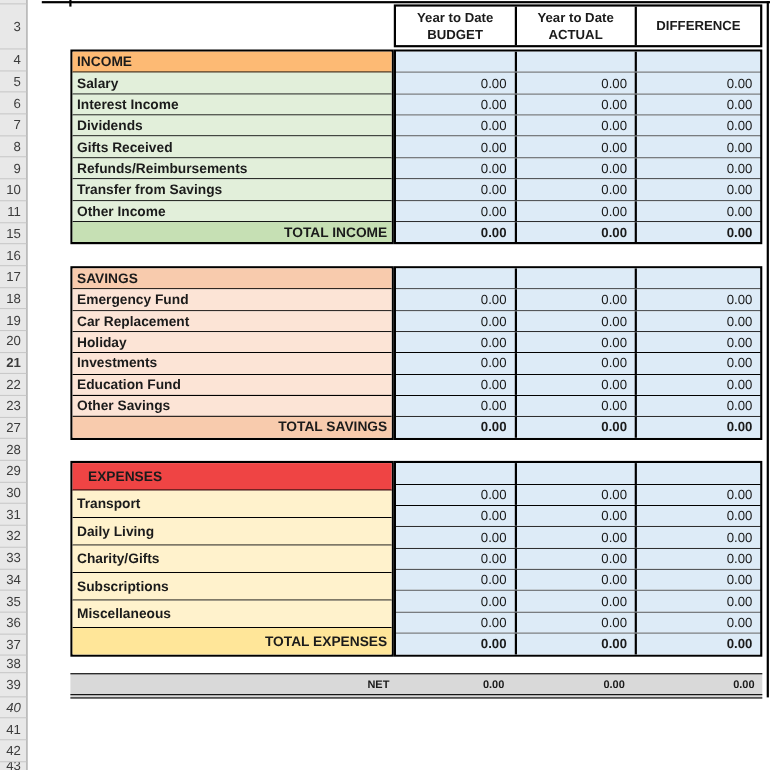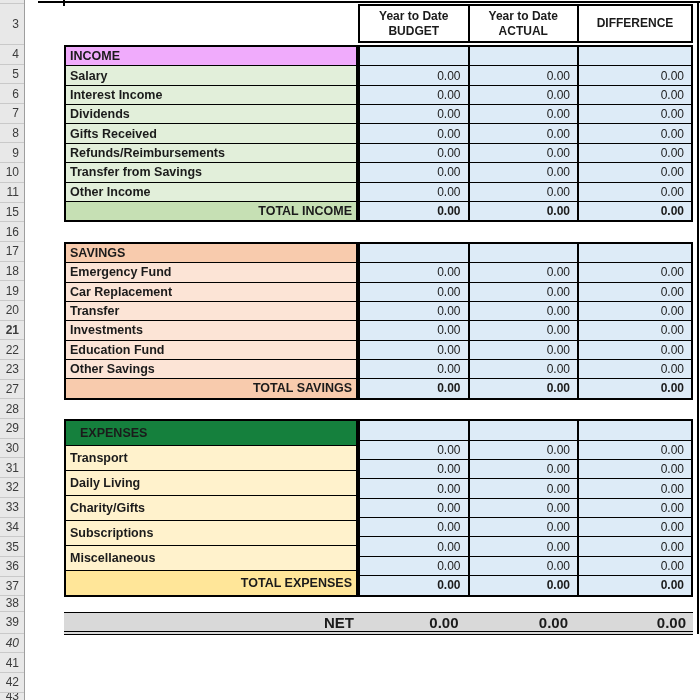--- a/index.html
+++ b/index.html
@@ -56,21 +56,21 @@
   .vcell + .vcell{border-left:2px solid #000;}
   .vrow.total .vcell{font-weight:bold;}
   
   .netbar{
     left:64px;top:612px;width:629px;height:23px;
     border-top:1px solid #000;border-bottom:4px double #000;
     display:grid;grid-template-columns:294px 107.5px 109.5px 1fr;
   }
   .netcell{
     box-sizing:border-box;display:flex;align-items:center;justify-content:flex-end;
-    font-weight:bold;font-size:15px;color:#1b1b1b;
+    font-weight:bold;font-size:10px;color:#1b1b1b;
   }
   .netcell.lab{padding-right:4px;}
   .netcell.val{padding-right:7px;}
   .line{background:#000;}
 </style>
 </head>
 <body>
 
 <div class="sheet">
   <div class="rowhead abs" id="rowhead">
@@ -125,21 +125,21 @@
         <span>Year to Date</span>
         <span>ACTUAL</span>
       </div>
       <div class="chcell">
         <span>DIFFERENCE</span>
       </div>
     </div>
 
   <div id="blocks">
       <div class="lblock abs" style="top: 45px; height: 177.3px;">
-        <div class="lrow" style="background: #f0abfc;">INCOME</div>
+        <div class="lrow" style="background: #fdba74;">INCOME</div>
         <div class="lrow" style="background: rgb(226, 239, 218);">Salary</div>
         <div class="lrow" style="background: rgb(226, 239, 218);">Interest Income</div>
         <div class="lrow" style="background: rgb(226, 239, 218);">Dividends</div>
         <div class="lrow" style="background: rgb(226, 239, 218);">Gifts Received</div>
         <div class="lrow" style="background: rgb(226, 239, 218);">Refunds/Reimbursements</div>
         <div class="lrow" style="background: rgb(226, 239, 218);">Transfer from Savings</div>
         <div class="lrow" style="background: rgb(226, 239, 218);">Other Income</div>
         <div class="lrow total" style="background: rgb(198, 224, 180);">TOTAL INCOME</div>
       </div>
       <div class="vblock abs" style="top: 45px; height: 177.3px;">
@@ -186,21 +186,21 @@
         <div class="vrow total">
           <div class="vcell" style="background: rgb(221, 235, 247);">0.00</div>
           <div class="vcell" style="background: rgb(221, 235, 247);">0.00</div>
           <div class="vcell" style="background: rgb(221, 235, 247);">0.00</div>
         </div>
       </div>
       <div class="lblock abs" style="top: 242px; height: 157.6px;">
         <div class="lrow" style="background: rgb(248, 203, 173);">SAVINGS</div>
         <div class="lrow" style="background: rgb(252, 228, 214);">Emergency Fund</div>
         <div class="lrow" style="background: rgb(252, 228, 214);">Car Replacement</div>
-        <div class="lrow" style="background: rgb(252, 228, 214);">Transfer</div>
+        <div class="lrow" style="background: rgb(252, 228, 214);">Holiday</div>
         <div class="lrow" style="background: rgb(252, 228, 214);">Investments</div>
         <div class="lrow" style="background: rgb(252, 228, 214);">Education Fund</div>
         <div class="lrow" style="background: rgb(252, 228, 214);">Other Savings</div>
         <div class="lrow total" style="background: rgb(248, 203, 173);">TOTAL SAVINGS</div>
       </div>
       <div class="vblock abs" style="top: 242px; height: 157.6px;">
         <div class="vrow">
           <div class="vcell" style="background: rgb(221, 235, 247);"></div>
           <div class="vcell" style="background: rgb(221, 235, 247);"></div>
           <div class="vcell" style="background: rgb(221, 235, 247);"></div>
@@ -235,21 +235,21 @@
           <div class="vcell" style="background: rgb(221, 235, 247);">0.00</div>
           <div class="vcell" style="background: rgb(221, 235, 247);">0.00</div>
         </div>
         <div class="vrow total">
           <div class="vcell" style="background: rgb(221, 235, 247);">0.00</div>
           <div class="vcell" style="background: rgb(221, 235, 247);">0.00</div>
           <div class="vcell" style="background: rgb(221, 235, 247);">0.00</div>
         </div>
       </div>
       <div class="lblock abs" style="top: 419.3px; height: 177.3px;">
-        <div class="lrow" style="background: #15803d; padding-left: 14px;">EXPENSES</div>
+        <div class="lrow" style="background: #ef4444; padding-left: 14px;">EXPENSES</div>
         <div class="lrow" style="background: rgb(255, 242, 204);">Transport</div>
         <div class="lrow" style="background: rgb(255, 242, 204);">Daily Living</div>
         <div class="lrow" style="background: rgb(255, 242, 204);">Charity/Gifts</div>
         <div class="lrow" style="background: rgb(255, 242, 204);">Subscriptions</div>
         <div class="lrow" style="background: rgb(255, 242, 204);">Miscellaneous</div>
         <div class="lrow total" style="background: rgb(255, 230, 153);">TOTAL EXPENSES</div>
       </div>
       <div class="vblock abs" style="top: 419.3px; height: 177.3px;">
         <div class="vrow">
           <div class="vcell" style="background: rgb(221, 235, 247);"></div>

